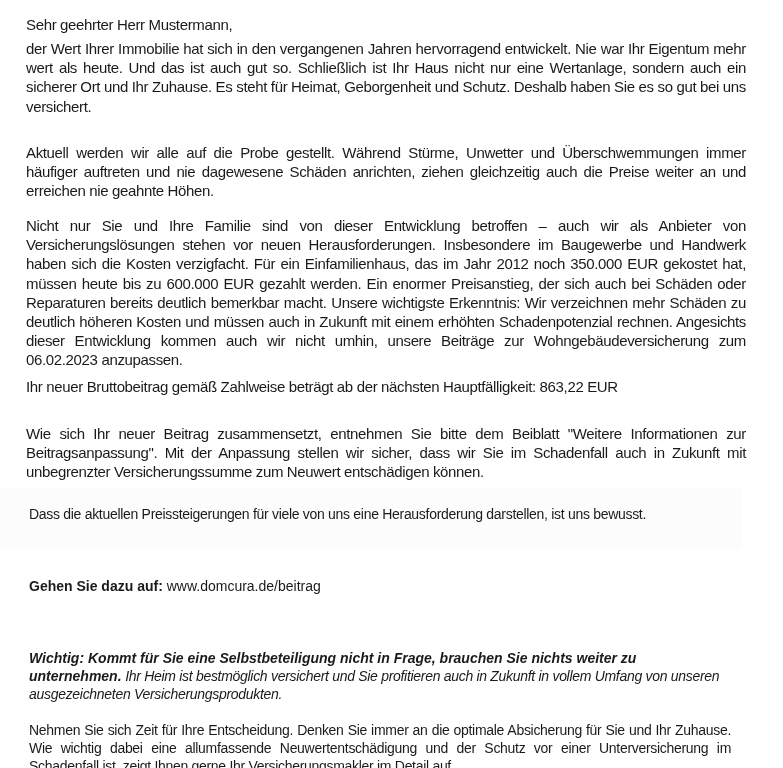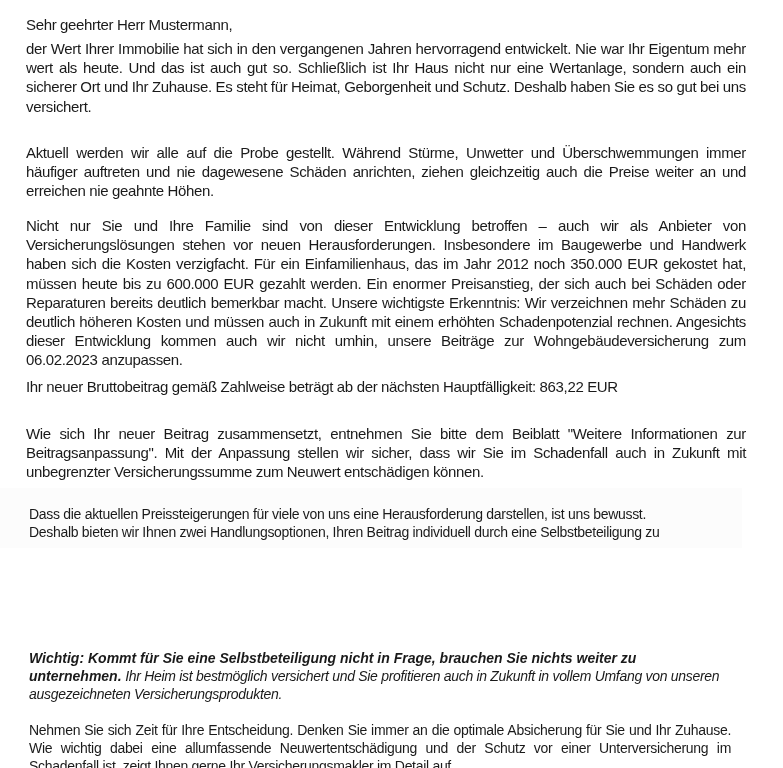--- a/index.html
+++ b/index.html
@@ -81,19 +81,19 @@
   <p class="p-3 justify">Nicht nur Sie und Ihre Familie sind von dieser Entwicklung betroffen – auch wir als Anbieter von Versicherungslösungen stehen vor neuen Herausforderungen. Insbesondere im Baugewerbe und Handwerk haben sich die Kosten verzigfacht. Für ein Einfamilienhaus, das im Jahr 2012 noch 350.000 EUR gekostet hat, müssen heute bis zu 600.000 EUR gezahlt werden. Ein enormer Preisanstieg, der sich auch bei Schäden oder Reparaturen bereits deutlich bemerkbar macht. Unsere wichtigste Erkenntnis: Wir verzeichnen mehr Schäden zu deutlich höheren Kosten und müssen auch in Zukunft mit einem erhöhten Schadenpotenzial rechnen. Angesichts dieser Entwicklung kommen auch wir nicht umhin, unsere Beiträge zur Wohngebäudeversicherung zum 06.02.2023 anzupassen.</p>
   <p class="p-4">Ihr neuer Bruttobeitrag gemäß Zahlweise beträgt ab der nächsten Hauptfälligkeit: 863,22 EUR</p>
   <p class="p-5 justify">Wie sich Ihr neuer Beitrag zusammensetzt, entnehmen Sie bitte dem Beiblatt "Weitere Informationen zur Beitragsanpassung". Mit der Anpassung stellen wir sicher, dass wir Sie im Schadenfall auch in Zukunft mit unbegrenzter Versicherungssumme zum Neuwert entschädigen können.</p>
 </div>
 
 <div class="lower-pasted"></div>
 
 <div class="lower">
   <p class="q-1">
     <span class="line">Dass die aktuellen Preissteigerungen für viele von uns eine Herausforderung darstellen, ist uns bewusst.</span>
-    <span class="line">Deshalb bieten wir Ihnen zwei Handlungsoptionen, Ihren Beitrag individuell durch eine Selbstbeteiligung zu</span>
   </p>
   <p class="q-2 bold">
+    <span class="line"><span>Gehen Sie dazu auf:</span> <span class="url">www.domcura.de/beitrag</span></span>
   </p>
   <p class="q-3"><span class="bold">Wichtig: Kommt für Sie eine Selbstbeteiligung nicht in Frage, brauchen Sie nichts weiter zu unternehmen.</span> <span>Ihr Heim ist bestmöglich versichert und Sie profitieren auch in Zukunft in vollem Umfang von unseren ausgezeichneten Versicherungsprodukten.</span></p>
   <p class="q-4 justify">Nehmen Sie sich Zeit für Ihre Entscheidung. Denken Sie immer an die optimale Absicherung für Sie und Ihr Zuhause. Wie wichtig dabei eine allumfassende Neuwertentschädigung und der Schutz vor einer Unterversicherung im Schadenfall ist, zeigt Ihnen gerne Ihr Versicherungsmakler im Detail auf.</p>
 </div>
 
 </body></html>

